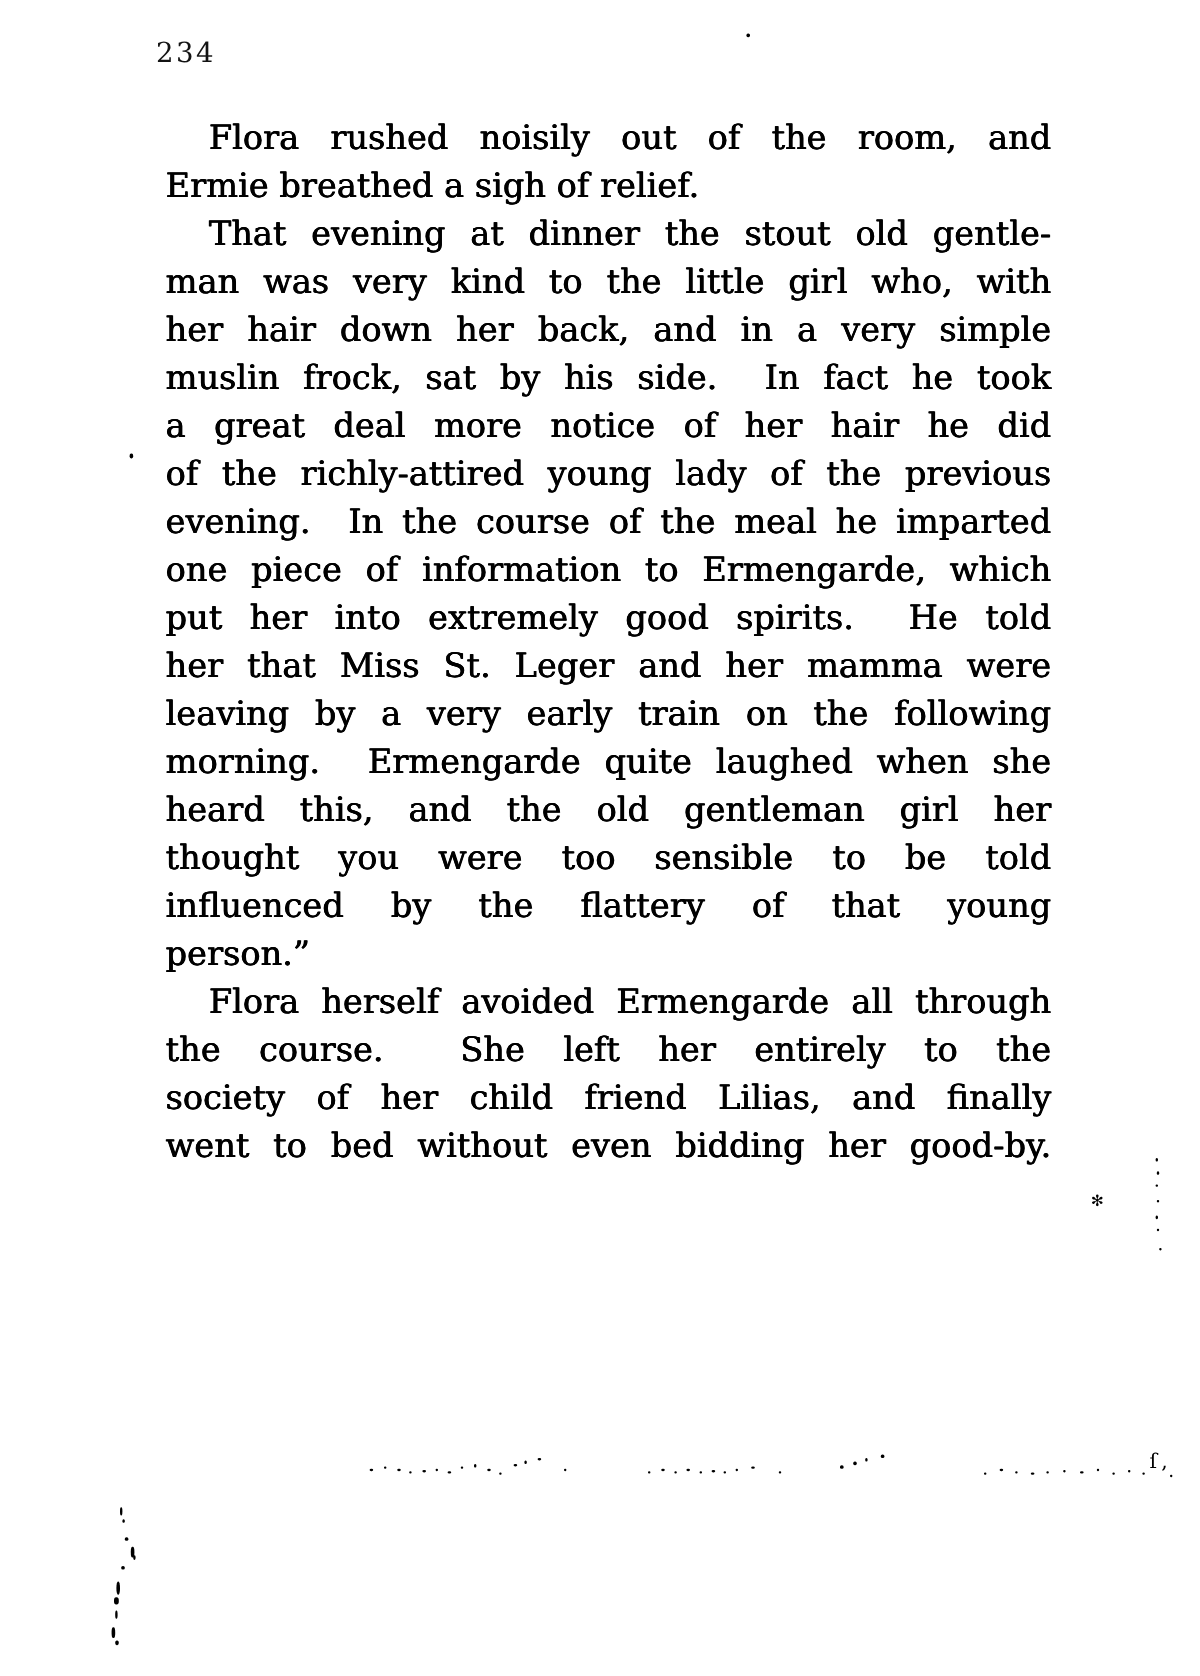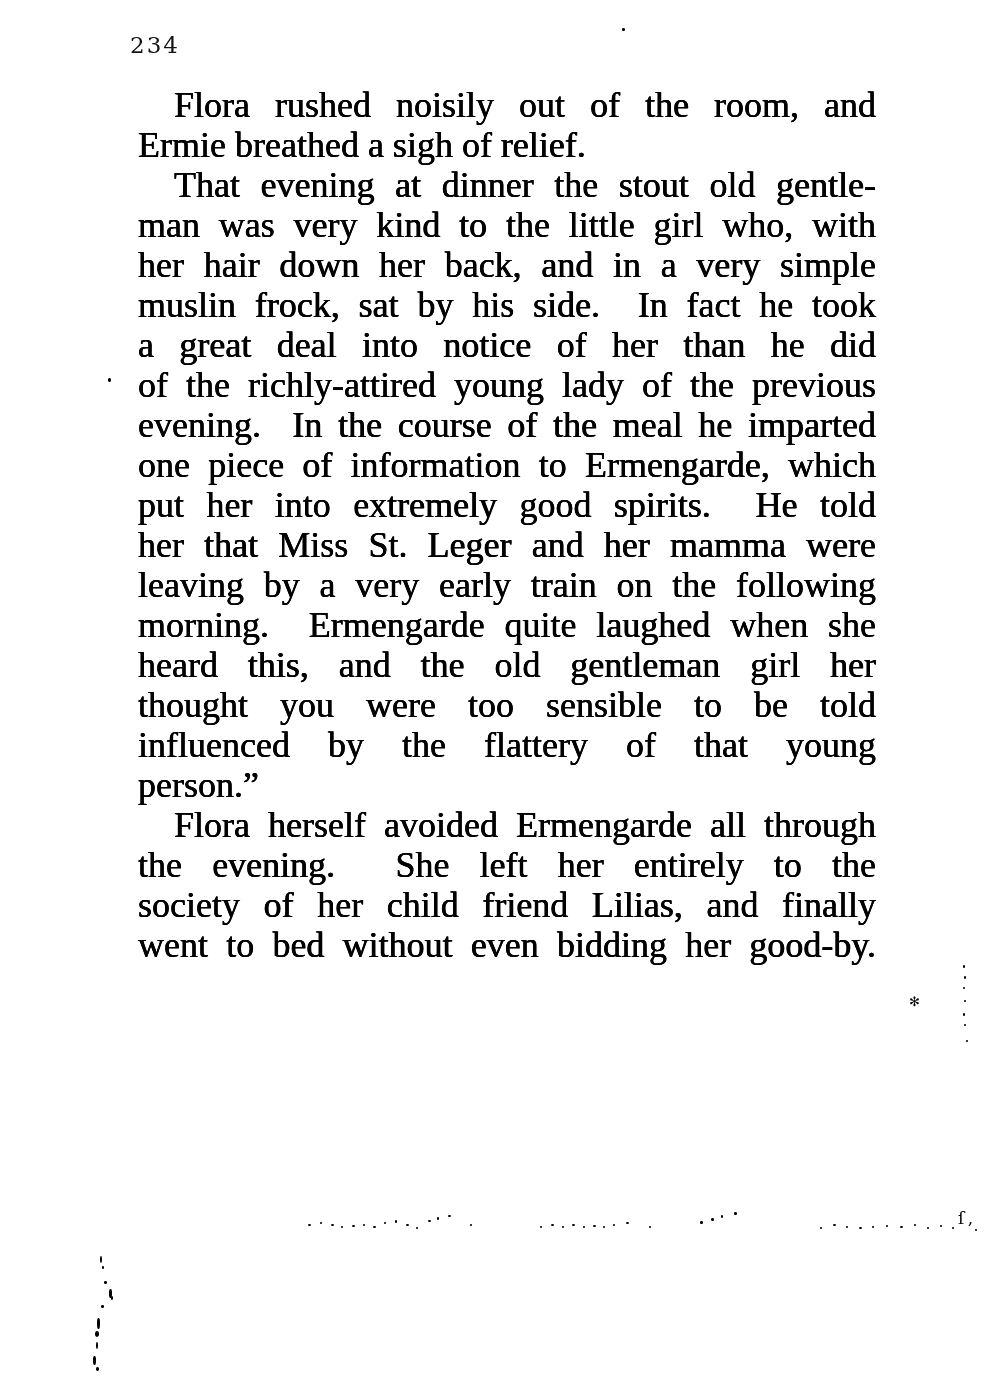--- a/index.html
+++ b/index.html
@@ -32,26 +32,25 @@
     text-align: center;
     font-size: 20px;
     letter-spacing: 5px;
     word-spacing: 11px;
     filter: blur(0.35px) contrast(1.4);
     white-space: nowrap;
   }
   
   .text-block {
     position: absolute;
-    left: 138px; top: 85px;
+    left: 138px; top: 95px;
     width: 738px;
-    font-size: 36px;
+    font-size: 28px;
     line-height: 40px;
     text-shadow: 0.35px 0 0 currentColor, -0.25px 0 0 currentColor;
-    font-family: Liberation Serif, serif;
   }
   .line {
     white-space: pre-wrap;
     text-align: left;
   }
   .line.j {
     text-align: justify;
     text-align-last: justify;
   }
   .line.i {
@@ -78,34 +77,34 @@
   <div class="page-number">234</div>
 
 
   <div class="text-block" id="text-block">
       <div class="line j i">Flora rushed noisily out of the room, and</div>
       <div class="line">Ermie breathed a sigh of relief.</div>
       <div class="line j i">That evening at dinner the stout old gentle-</div>
       <div class="line j">man was very kind to the little girl who, with</div>
       <div class="line j">her hair down her back, and in a very simple</div>
       <div class="line j">muslin frock, sat by his side.  In fact he took</div>
-      <div class="line j">a great deal into notice of her than he did</div>
+      <div class="line j">a great deal more notice of her hair he did</div>
       <div class="line j">of the richly-attired young lady of the previous</div>
       <div class="line j">evening.  In the course of the meal he imparted</div>
       <div class="line j">one piece of information to Ermengarde, which</div>
       <div class="line j">put her into extremely good spirits.  He told</div>
       <div class="line j">her that Miss St. Leger and her mamma were</div>
       <div class="line j">leaving by a very early train on the following</div>
       <div class="line j">morning.  Ermengarde quite laughed when she</div>
       <div class="line j">heard this, and the old gentleman girl her</div>
       <div class="line j">thought you were too sensible to be told</div>
       <div class="line j">influenced by the flattery of that young</div>
       <div class="line">person.”</div>
       <div class="line j i">Flora herself avoided Ermengarde all through</div>
-      <div class="line j">the evening.  She left her entirely to the</div>
+      <div class="line j">the course.  She left her entirely to the</div>
       <div class="line j">society of her child friend Lilias, and finally</div>
       <div class="line j">went to bed without even bidding her good-by.</div>
     </div>
 
   <div id="artifact-layer">
       <span class="speck" style="left: 622px; top: 28px; width: 3px; height: 3px;"></span>
       <span class="speck" style="left: 108px; top: 378px; width: 3px; height: 4px;"></span>
       <span class="speck" style="left: 308px; top: 1224px; width: 3px; height: 2px;"></span>
       <span class="speck" style="left: 320px; top: 1222px; width: 2px; height: 2px;"></span>
       <span class="speck" style="left: 331px; top: 1224px; width: 3px; height: 2px;"></span>

